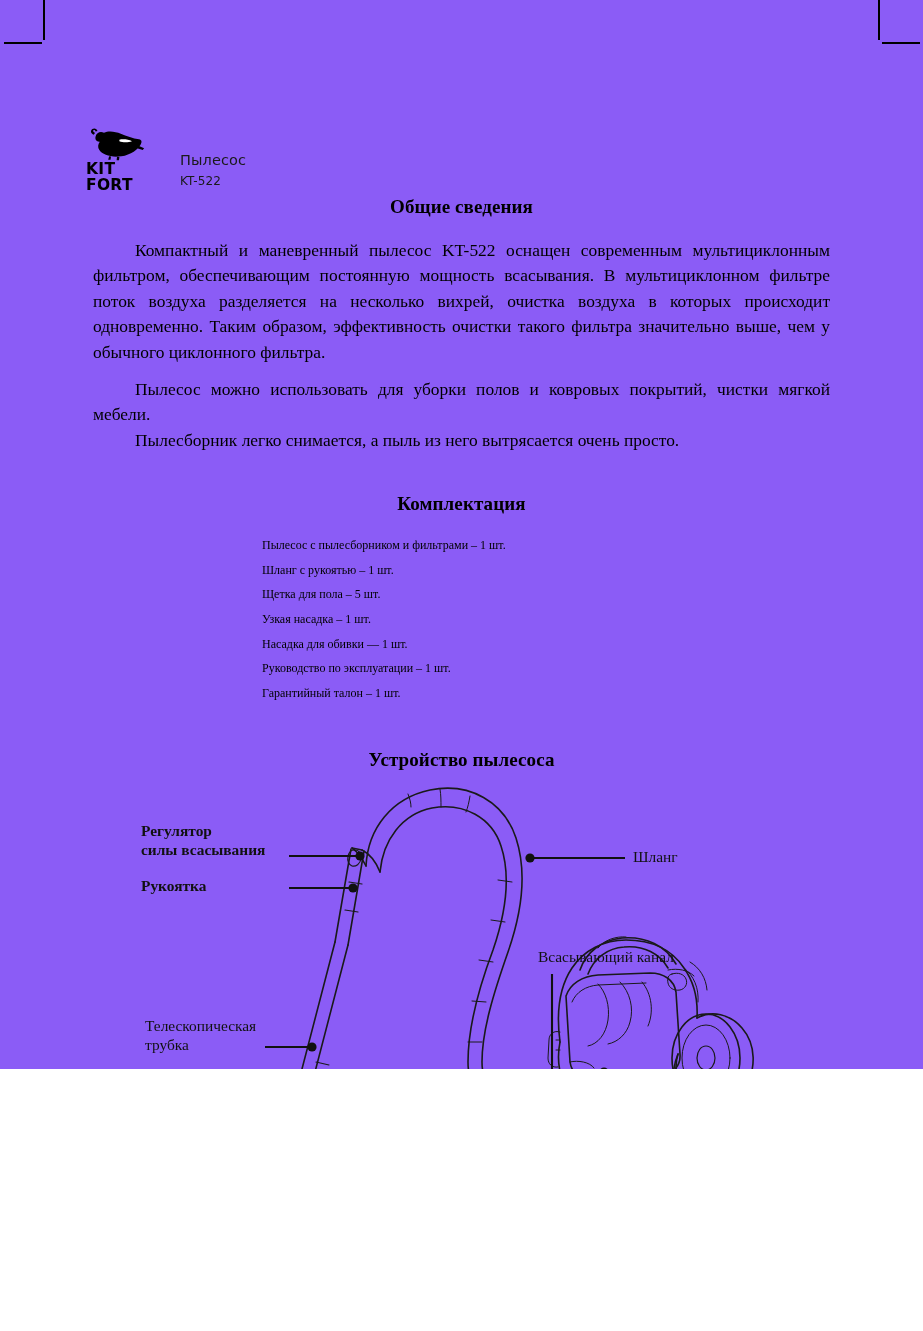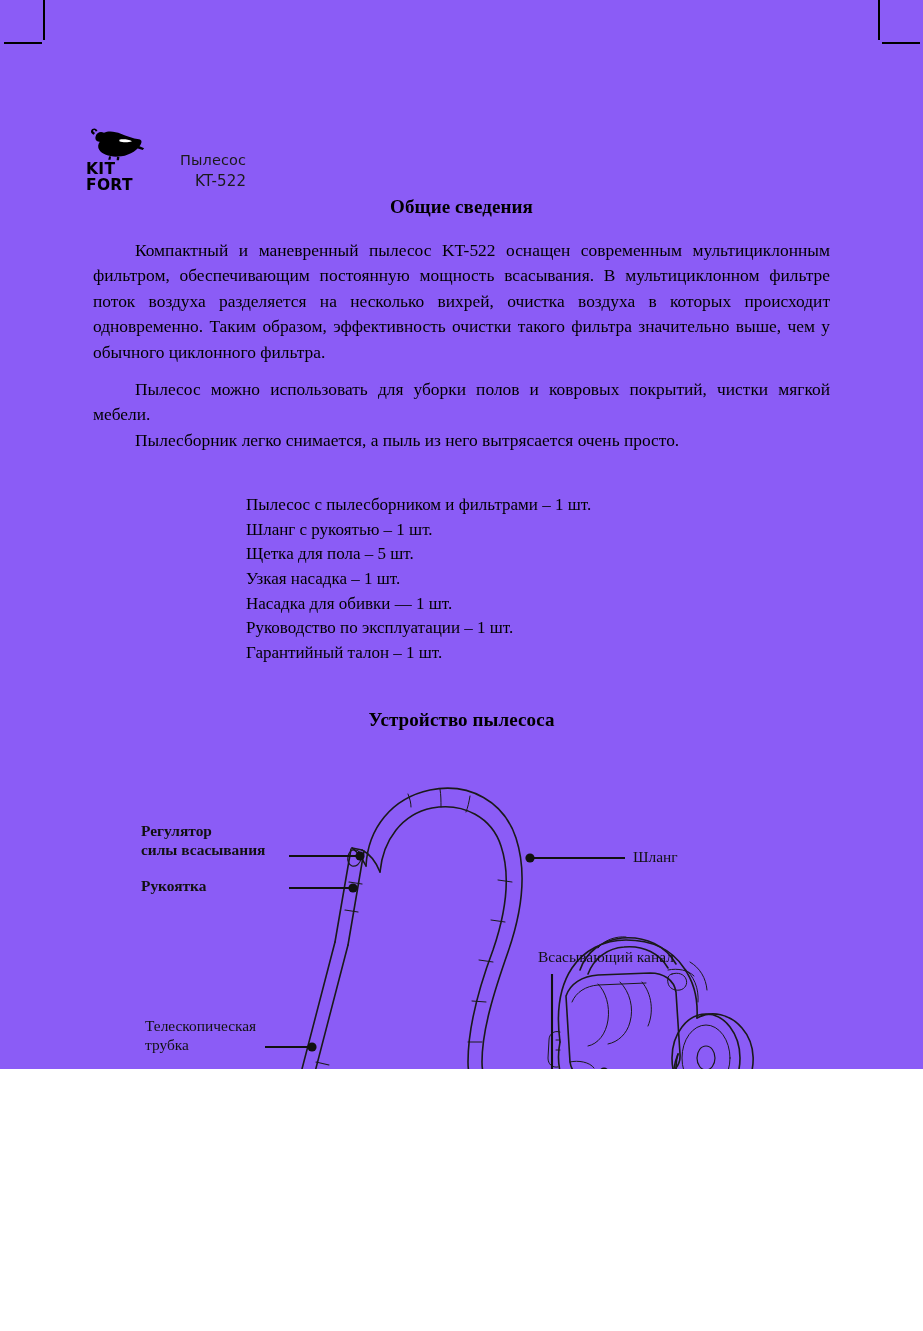--- a/index.html
+++ b/index.html
@@ -52,24 +52,23 @@
     font-family: "DejaVu Sans", "Liberation Sans", sans-serif;
     color: #1a1a1a;
     margin-top: 44px;
   }
   .header-titles .prod {
     font-size: 14.5px;
     line-height: 21px;
     letter-spacing: .1px;
   }
   .header-titles .model {
-    font-size: 15px;
+    font-size: 12px;
     line-height: 21px;
     letter-spacing: .1px;
-    text-align: right;
   }
 
   
   .content {
     position: absolute;
     left: 93px;
     top: 196px;
     width: 737px;
   }
   h2.section {
@@ -94,23 +93,24 @@
   .kit-wrap {
     margin-top: 40px;
   }
   h2.section.kit { margin-bottom: 18px; }
   .kit-list {
     list-style: none;
     margin: 0;
     padding: 0 0 0 153px;
   }
   .kit-list li {
-    font-size: 17px;
+    font-size: 12px;
     line-height: 24.6px;
     white-space: nowrap;
+    margin-left: 16px;
   }
 
   
   h2.section.device {
     margin-top: 44px;
     margin-bottom: 0;
   }
   .diagram {
     position: absolute;
     left: 0;
@@ -166,20 +166,21 @@
   </div>
 
   <div class="content">
 
     <h2 class="section">Общие сведения</h2>
     <p class="para">Компактный и маневренный пылесос KT-522 оснащен современным мультициклонным фильтром, обеспечивающим постоянную мощность всасывания. В мультициклонном фильтре поток воздуха разделяется на несколько вихрей, очистка воздуха в которых происходит одновременно. Таким образом, эффективность очистки такого фильтра значительно выше, чем у обычного циклонного фильтра.</p>
     <p class="para last">Пылесос можно использовать для уборки полов и ковровых покрытий, чистки мягкой мебели.</p>
     <p class="para">Пылесборник легко снимается, а пыль из него вытрясается очень просто.</p>
 
     <div class="kit-wrap">
+      <h2 class="section kit">Комплектация</h2>
       <ul class="kit-list">
         <li>Пылесос с пылесборником и фильтрами – 1 шт.</li>
         <li>Шланг с рукоятью – 1 шт.</li>
         <li>Щетка для пола – 5 шт.</li>
         <li>Узкая насадка – 1 шт.</li>
         <li>Насадка для обивки — 1 шт.</li>
         <li>Руководство по эксплуатации – 1 шт.</li>
         <li>Гарантийный талон – 1 шт.</li>
       </ul>
     </div>

